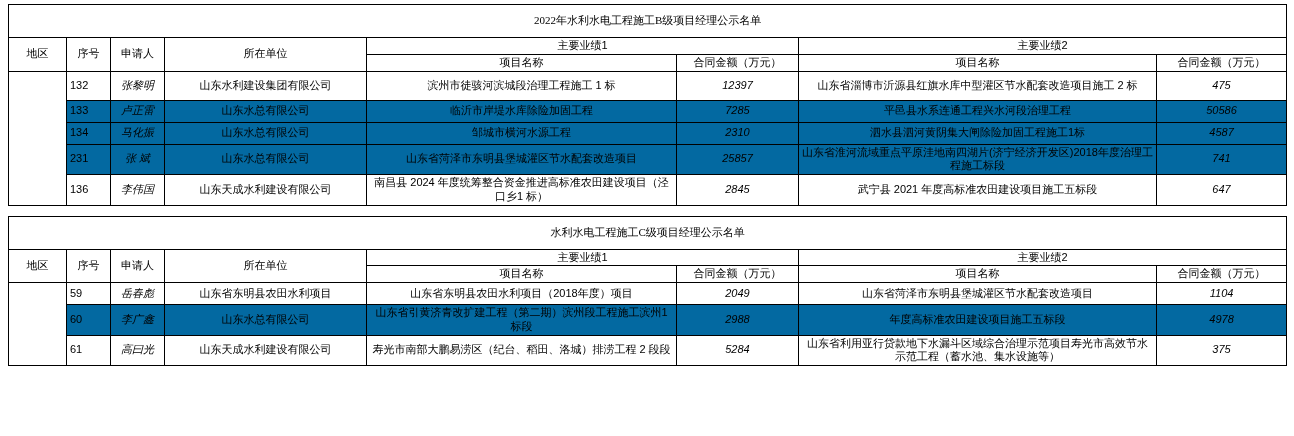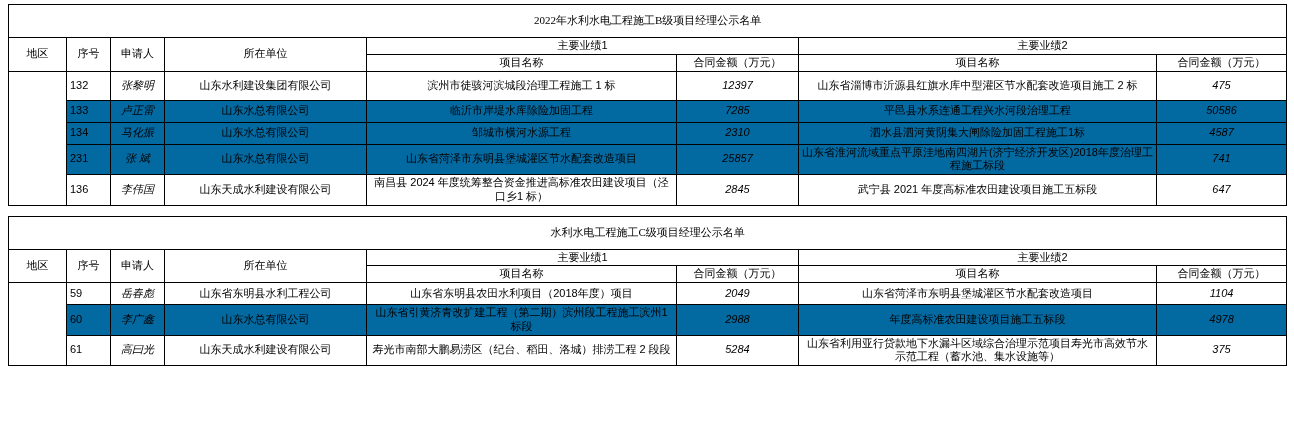--- a/index.html
+++ b/index.html
@@ -179,21 +179,21 @@
         <td class="hdr-sm">项目名称</td>
         <td class="hdr-sm">合同金额（万元）</td>
         <td class="hdr-sm">项目名称</td>
         <td class="hdr-sm">合同金额（万元）</td>
       </tr>
 
       <tr class="row-reg">
         <td class="blank-col" rowspan="3"></td>
         <td class="num">59</td>
         <td class="c">岳春彪</td>
-        <td class="l">山东省东明县水利工程公司</td>
+        <td class="l">山东省东明县农田水利项目</td>
         <td class="l">山东省东明县农田水利项目（2018年度）项目</td>
         <td class="c">2049</td>
         <td class="l">山东省菏泽市东明县堡城灌区节水配套改造项目</td>
         <td class="c">1104</td>
       </tr>
 
       <tr class="row-reg">
         <td class="num hl">60</td>
         <td class="c hl">李广鑫</td>
         <td class="l hl">山东水总有限公司</td>

